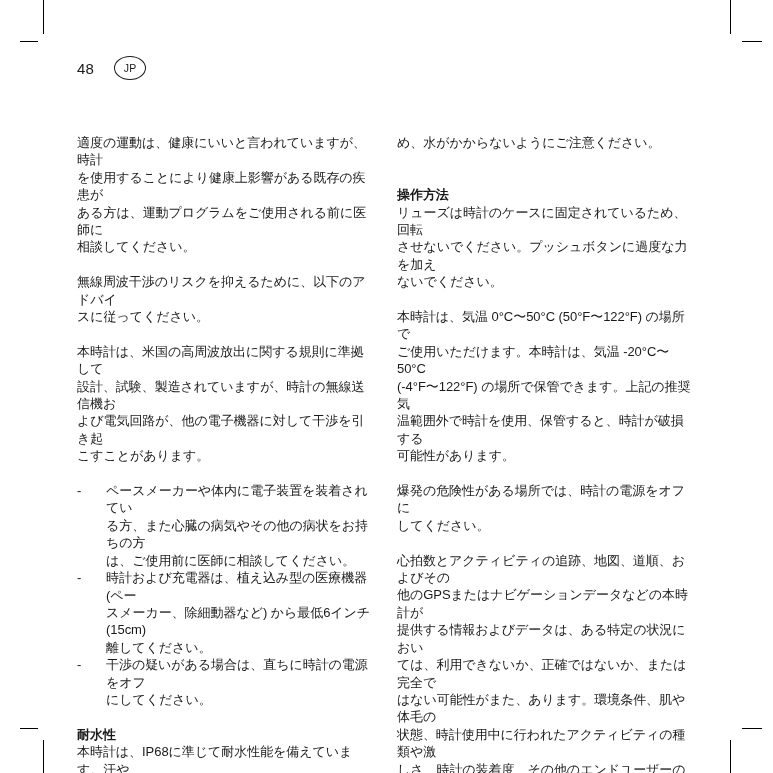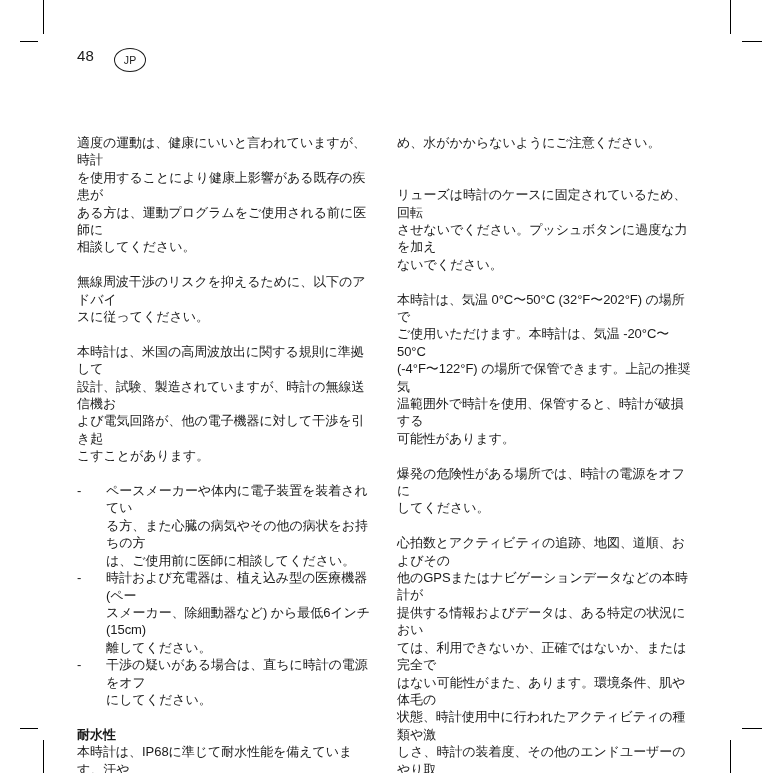--- a/index.html
+++ b/index.html
@@ -31,22 +31,23 @@
   .crop-tr-h { left: 742px; top: 41px;   width: 20px;  }
   .crop-bl-v { left: 43px;  top: 740px;  height: 33px; }
   .crop-bl-h { left: 20px;  top: 728px;  width: 18px;  }
   .crop-br-v { left: 730px; top: 740px;  height: 33px; }
   .crop-br-h { left: 742px; top: 728px;  width: 20px;  }
 
   
   .page-header {
     position: absolute;
     left: 77px;
-    top: 48px;
+    top: 56px;
     display: flex;
+    align-items: center;
     gap: 20px;
   }
   .folio {
     font-size: 15px;
     letter-spacing: 0.2px;
     color: #1a1a1a;
     line-height: 1;
   }
   .lang-badge {
     width: 32px;
@@ -168,24 +169,25 @@
       <p class="heading">耐水性</p>
       <p class="para">本時計は、IP68に準じて耐水性能を備えています。汗や
 雨にも強く、装着したまま手を洗うことができます。た
 だし、シャワーを浴びる時、水泳や水中で運動をする時
 は、装着しないでください。加圧水が時計に侵入して、
 故障の原因となる場合があります。</p>
     </div>
   <div class="col col-right">
       <p class="para">め、水がかからないようにご注意ください。</p>
       <div class="spacer"></div>
+      <p class="heading">操作方法</p>
       <p class="para">リューズは時計のケースに固定されているため、回転
 させないでください。プッシュボタンに過度な力を加え
 ないでください。</p>
-      <p class="para">本時計は、気温 0°C〜50°C (32°F〜202°F) の場所で
+      <p class="para">本時計は、気温 0°C〜50°C (50°F〜122°F) の場所で
 ご使用いただけます。本時計は、気温 -20°C〜50°C
 (-4°F〜122°F) の場所で保管できます。上記の推奨気
 温範囲外で時計を使用、保管すると、時計が破損する
 可能性があります。</p>
       <p class="para">爆発の危険性がある場所では、時計の電源をオフに
 してください。</p>
       <p class="para">心拍数とアクティビティの追跡、地図、道順、およびその
 他のGPSまたはナビゲーションデータなどの本時計が
 提供する情報およびデータは、ある特定の状況におい
 ては、利用できないか、正確ではないか、または完全で

